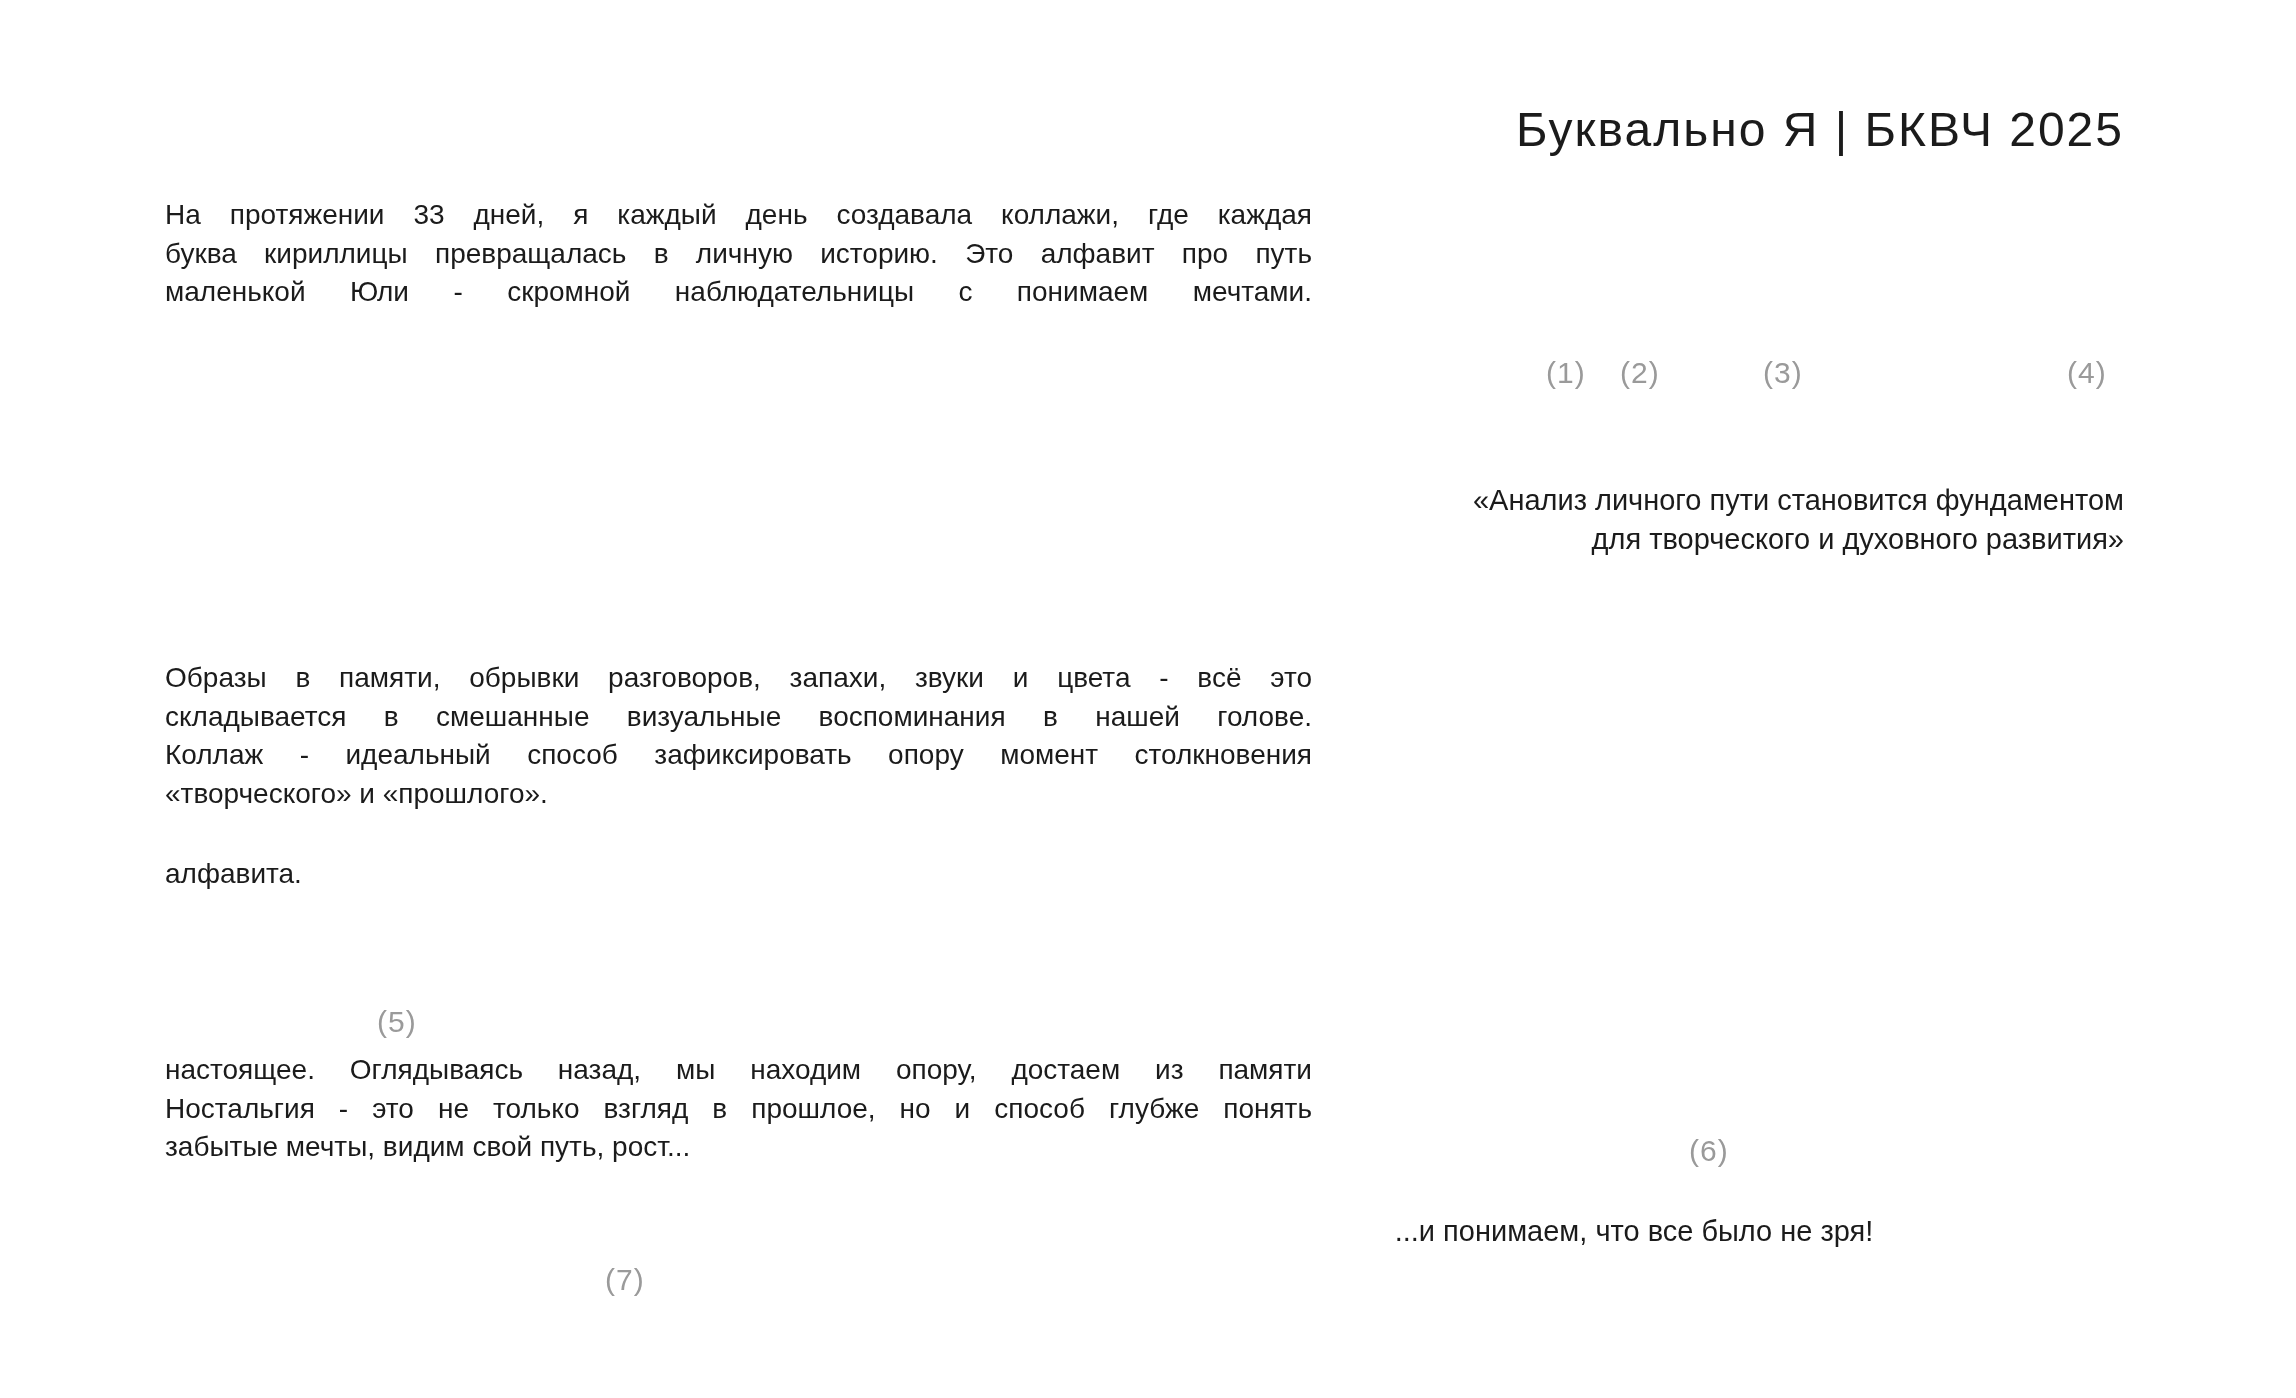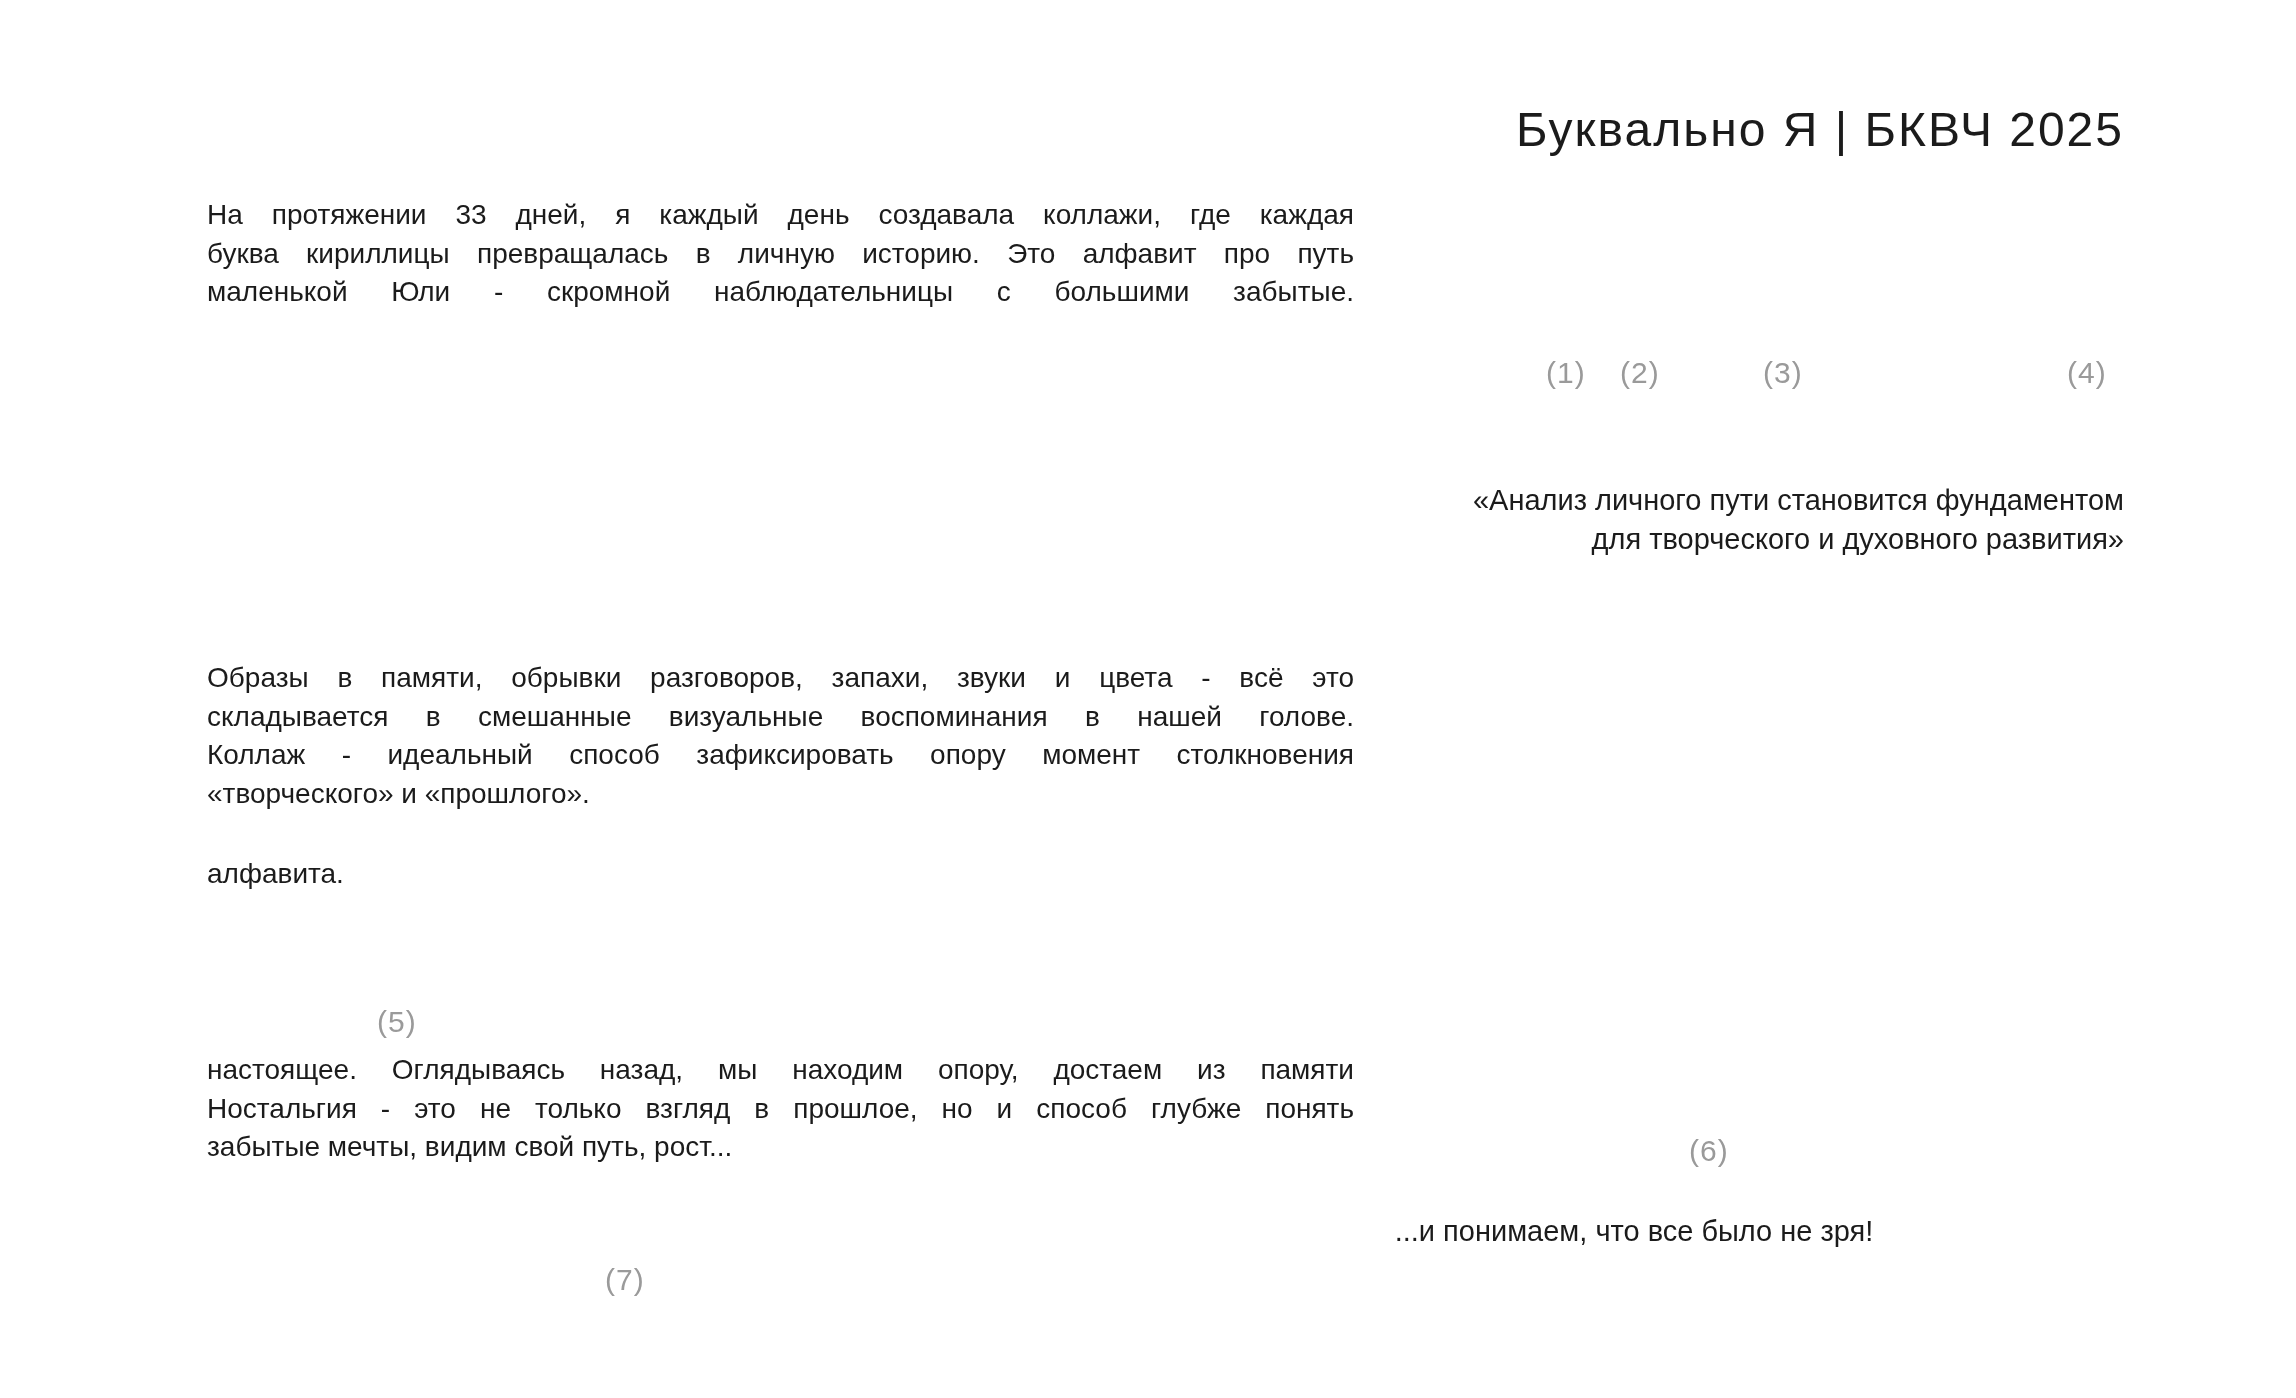--- a/index.html
+++ b/index.html
@@ -23,21 +23,20 @@
     white-space: nowrap;
     font-weight: 400;
     color: var(--text, #1b1b1b);
   }
 
   .para {
     font-size: 28px;
     line-height: 38.5px;
     width: 1147px;
     left: 165px;
-    margin-left: 42px;
   }
   .para .tline {
     text-align: justify;
     text-align-last: justify;
   }
 
   .rightblock {
     right: 172px;
     font-size: 29px;
     line-height: 39px;
@@ -79,21 +78,21 @@
   .m4 { left: 2067px; }
 </style>
 </head>
 <body style="--bg: #ffffff; --text: #1b1b1b; --marker: #9a9a9a;">
 
 <h1 class="abs title">Буквально Я | БКВЧ 2025</h1>
 
 <div class="abs para p-intro">
     <div class="tline">На протяжении 33 дней, я каждый день создавала коллажи, где каждая</div>
     <div class="tline">буква кириллицы превращалась в личную историю. Это алфавит про путь</div>
-    <div class="tline">маленькой Юли - скромной наблюдательницы с большими забытые.</div>
+    <div class="tline">маленькой Юли - скромной наблюдательницы с понимаем мечтами.</div>
   </div>
 
 <span class="abs marker m1 row-markers-1">(1)</span>
 <span class="abs marker m2 row-markers-1">(2)</span>
 <span class="abs marker m3 row-markers-1">(3)</span>
 <span class="abs marker m4 row-markers-1">(4)</span>
 
 <div class="abs rightblock quote">
     <div class="tline">«Анализ личного пути становится фундаментом</div>
     <div class="tline">для творческого и духовного развития»</div>

